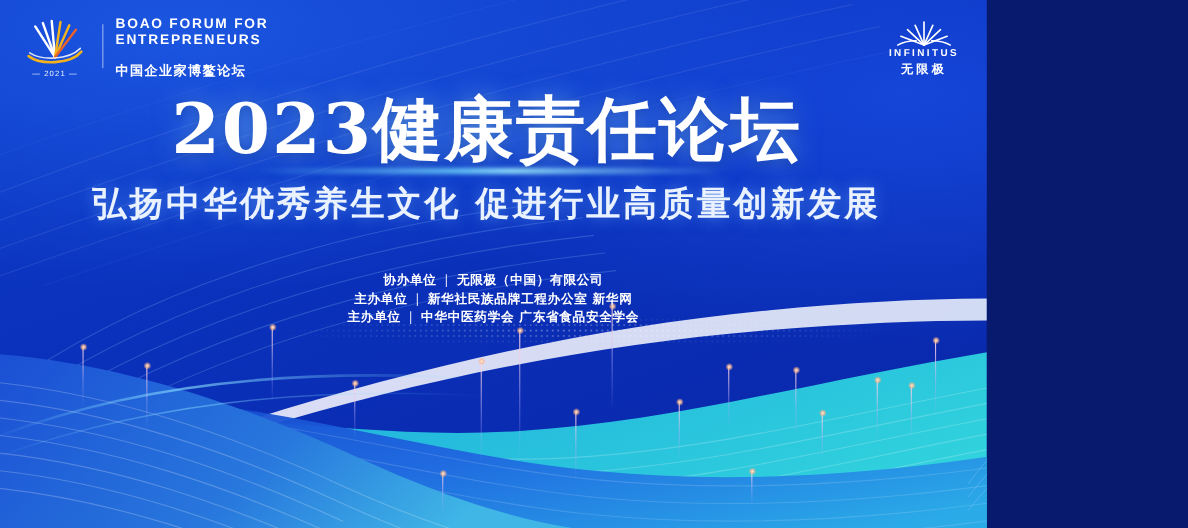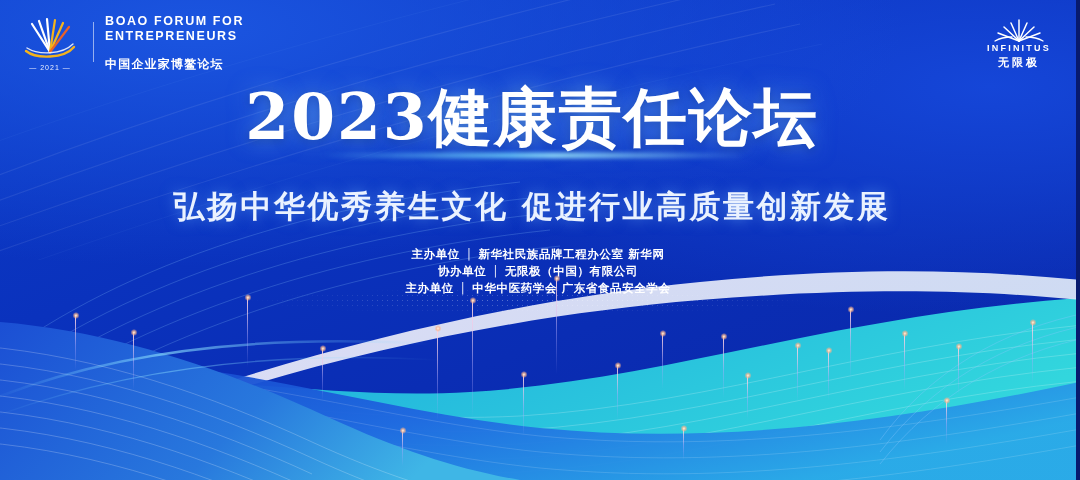--- a/index.html
+++ b/index.html
@@ -1,20 +1,20 @@
 <!DOCTYPE html>
 <html><head>
 <meta charset="utf-8">
 <title>2023健康责任论坛</title>
 <style>
   html,body{margin:0;padding:0;background:#081a6e;}
   *{box-sizing:border-box;}
   #stage{
     position:relative;
-    width:1076px;height:480px;
+    width:897px;height:480px;
     overflow:hidden;
     font-family:"Liberation Sans","DejaVu Sans",sans-serif;
     background:
       radial-gradient(120% 90% at 18% 6%, #1b55e0 0%, rgba(27,85,224,0) 55%),
       radial-gradient(100% 80% at 92% 18%, #1546d8 0%, rgba(21,70,216,0) 60%),
       linear-gradient(160deg,#0c3bc8 0%,#0a32bd 38%,#0a2db4 62%,#0926a6 100%);
   }
 
   
   .streaks{position:absolute;inset:0;pointer-events:none;overflow:hidden;opacity:.5;}
@@ -79,21 +79,21 @@
     font-size:63px;font-weight:700;letter-spacing:2px;color:#ffffff;line-height:1;
     text-shadow:0 0 22px rgba(120,190,255,.65), 0 2px 10px rgba(0,30,120,.55);
     white-space:nowrap;
   }
   .title-glow{
     width:430px;height:5px;margin:4px auto 0;
     background:linear-gradient(90deg,rgba(90,200,255,0) 0%,rgba(120,225,255,.85) 45%,rgba(160,240,255,.95) 55%,rgba(90,200,255,0) 100%);
     filter:blur(2px);
   }
   .subtitle{
-    margin-top:28px;
+    margin-top:6px;
     font-family:"DejaVu Serif","Liberation Serif",serif;
     font-size:31px;font-weight:600;letter-spacing:2.5px;color:#eaf2ff;
     text-shadow:0 0 14px rgba(120,190,255,.5);
     white-space:nowrap;
   }
 
   
   .orgs{
     position:absolute;left:0;right:0;top:246px;text-align:center;
     font-family:"DejaVu Sans","Liberation Sans",sans-serif;
@@ -302,18 +302,18 @@
     <div class="inf-cn">无限极</div>
   </div>
 
   <div class="headline">
     <div class="title">2023健康责任论坛</div>
     <div class="title-glow"></div>
     <div class="subtitle">弘扬中华优秀养生文化  促进行业高质量创新发展</div>
   </div>
 
   <div class="orgs" id="orgs">
+      <div class="org-row"><span>协办单位</span><span class="org-sep">|</span><span>无限极（中国）有限公司</span></div>
       <div class="org-row"><span>主办单位</span><span class="org-sep">|</span><span>新华社民族品牌工程办公室  新华网</span></div>
-      <div class="org-row"><span>协办单位</span><span class="org-sep">|</span><span>无限极（中国）有限公司</span></div>
       <div class="org-row"><span>主办单位</span><span class="org-sep">|</span><span>中华中医药学会  广东省食品安全学会</span></div>
     </div>
 
 </div>
 
 </body></html>

